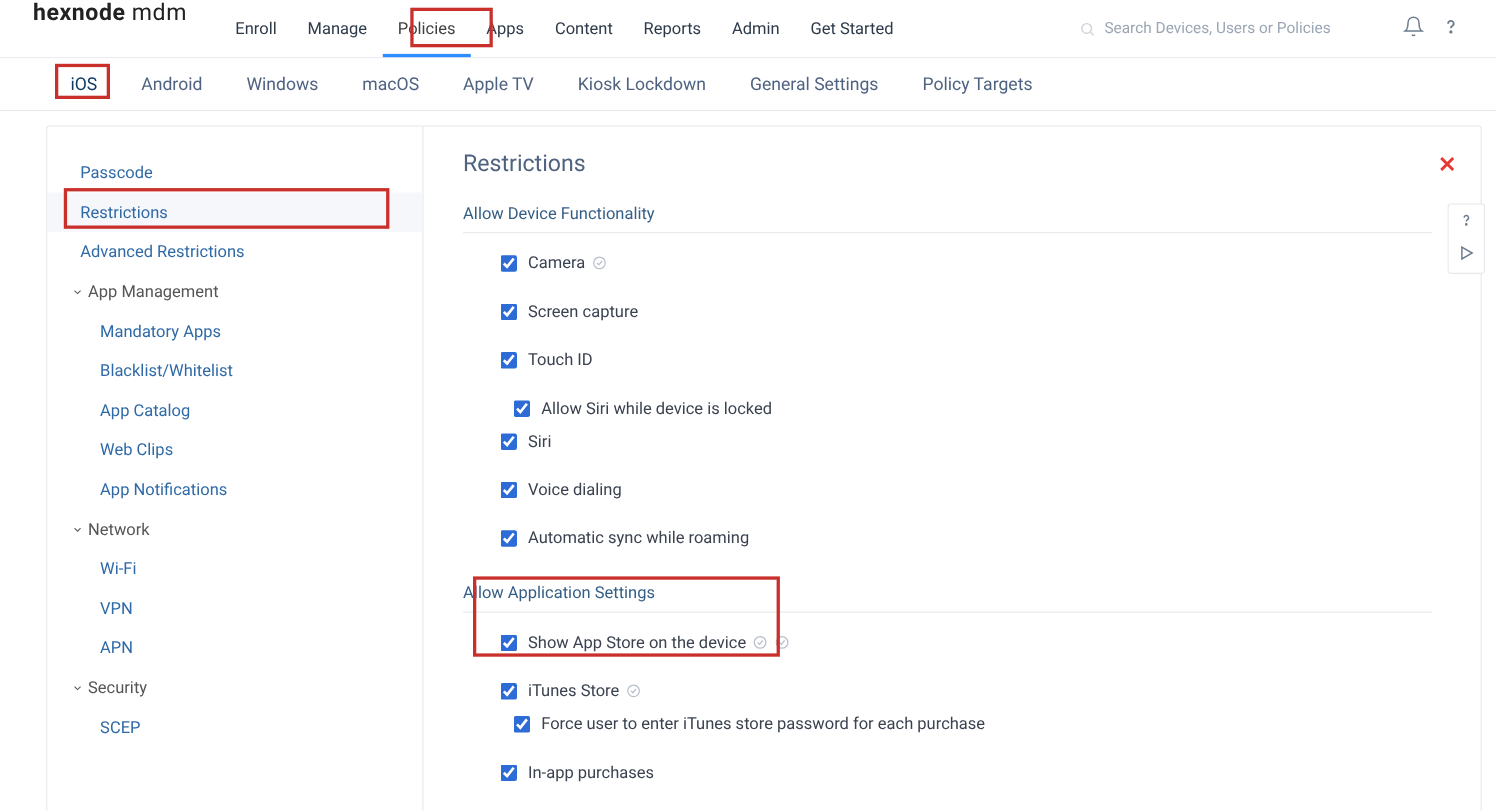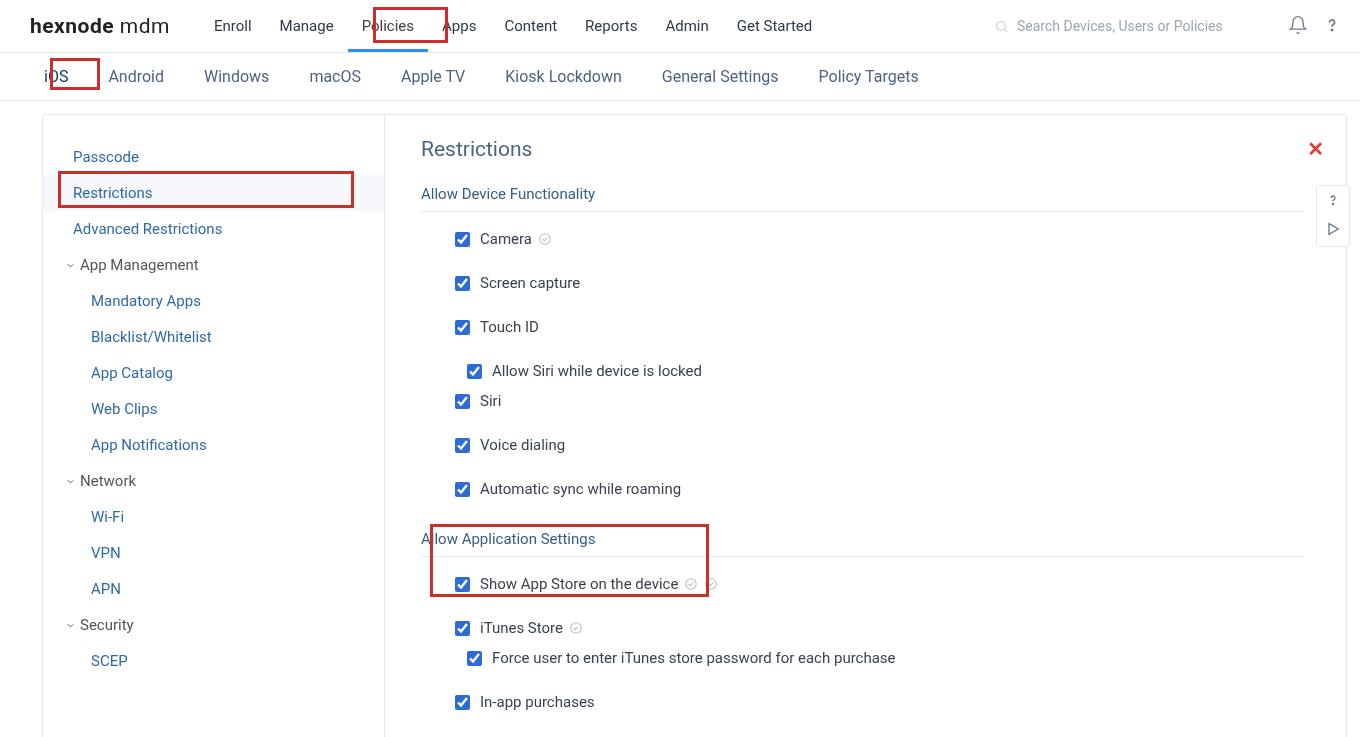--- a/index.html
+++ b/index.html
@@ -11,35 +11,35 @@
     --border:#e6e8ec;
     --close-red:#e53935;
     --highlight:#c9302c;
     --bg:#ffffff;
   }
   *{box-sizing:border-box;font-family:-apple-system,BlinkMacSystemFont,"Segoe UI",Roboto,Arial,sans-serif;}
   body{margin:0;background:var(--bg);color:var(--text);font-size:14px;}
   .page{width:1360px;margin:0 auto;position:relative;}
 
   
-  .header{display:flex;align-items:center;height:53px;border-bottom:1px solid var(--border);padding:0 18px 0 30px;}
+  .header{display:flex;height:53px;border-bottom:1px solid var(--border);padding:0 31px 0 30px;}
   .brand{font-size:21px;font-weight:700;letter-spacing:.5px;color:#222;margin-right:30px;}
   .brand .mdm{font-weight:400;}
   .topnav{display:flex;gap:0;}
   .topnav a{padding:17px 14px 14px;font-size:15px;color:var(--text);text-decoration:none;cursor:pointer;}
   .topnav a.active{color:#404040;border-bottom:3px solid var(--accent);}
   .header-right{margin-left:auto;display:flex;align-items:center;gap:14px;}
   .search{display:flex;align-items:center;color:#9aa6b4;font-size:14px;width:280px;}
   .search svg{margin-right:8px;opacity:.5;}
   .search .ph{color:#9aa6b4;}
   .icon-btn{cursor:pointer;color:#6b7b90;}
 
   
   .subtabs-wrap{border-bottom:1px solid var(--border);background:#fff;}
-  .subtabs{display:flex;gap:0;padding-left:24px;}
+  .subtabs{display:flex;gap:0;padding-left:44px;}
   .subtabs a{padding:14px 20px;font-size:16px;color:var(--text-muted);text-decoration:none;cursor:pointer;}
   .subtabs a.active{color:#0f3a66;}
 
   
   .content{display:flex;padding:0 0 0 42px;}
   .content-inner{display:flex;border:1px solid var(--border);border-radius:3px;margin-top:13px;width:1305px;min-height:640px;}
   .sidebar{width:342px;border-right:1px solid var(--border);padding:24px 0;}
   .sidebar .item{padding:9px 18px 9px 30px;font-size:15px;color:var(--link);cursor:pointer;}
   .sidebar .item.selected{background:#f5f7fa;}
   .sidebar .group{padding:9px 18px 9px 22px;font-size:15px;color:#555;display:flex;align-items:center;cursor:pointer;}

